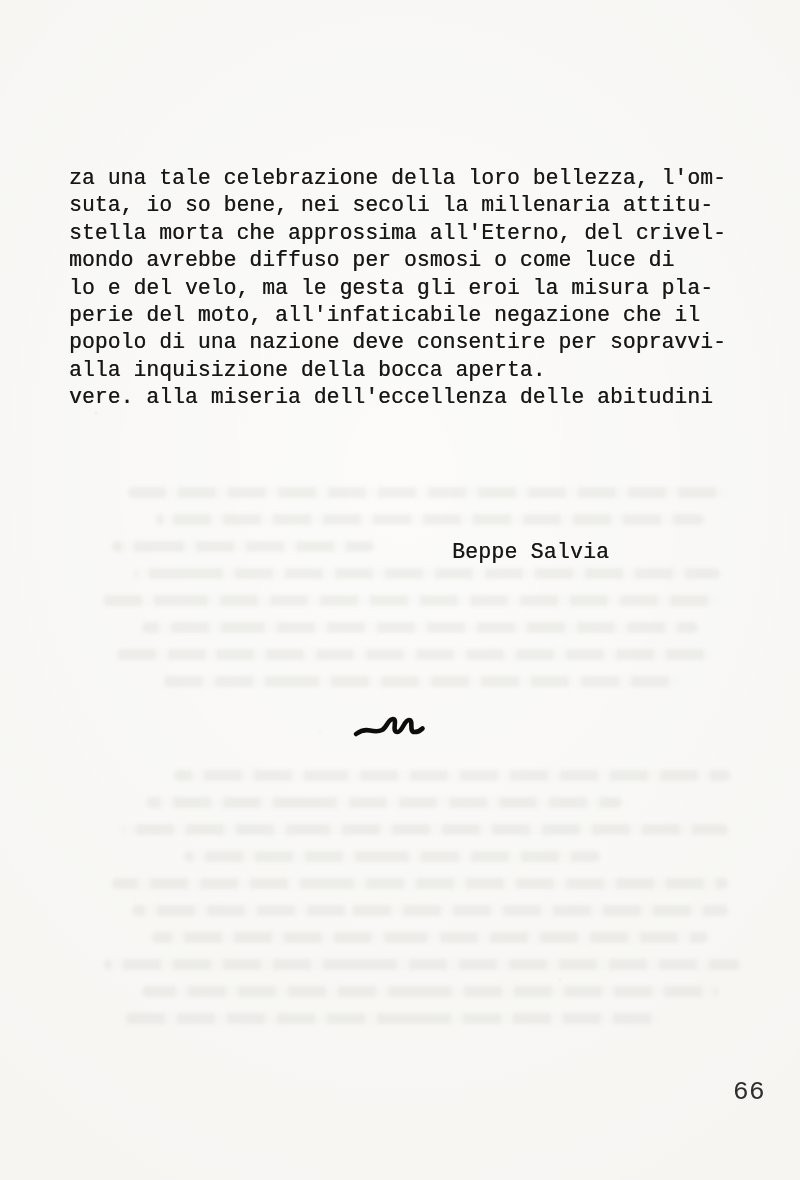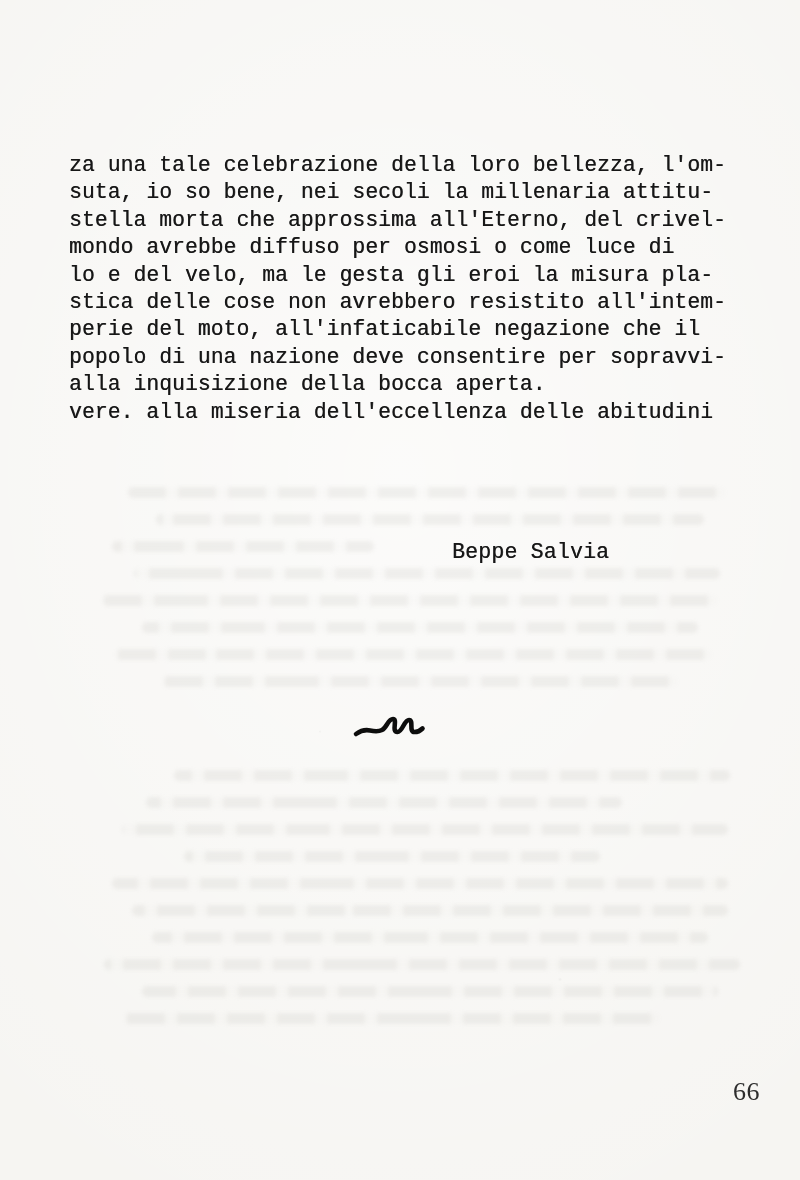--- a/index.html
+++ b/index.html
@@ -26,21 +26,21 @@
     pointer-events: none;
     background:
       radial-gradient(circle 3px at 12% 35%, rgba(120,120,115,0.10), transparent 70%),
       radial-gradient(circle 2px at 88% 18%, rgba(120,120,115,0.08), transparent 70%),
       radial-gradient(circle 2px at 40% 62%, rgba(120,120,115,0.08), transparent 70%),
       radial-gradient(circle 3px at 70% 83%, rgba(120,120,115,0.07), transparent 70%);
   }
   .body-text {
     position: absolute;
     left: 69px;
-    top: 152px;
+    top: 165px;
     width: 690px;
     z-index: 3;
   }
   .body-text .line {
     font-size: 21.3px;
     letter-spacing: 0.1px;
     line-height: 27.4px;
     white-space: pre;
     color: #161616;
     text-shadow: 0.4px 0 0 rgba(22,22,22,0.75);
@@ -64,21 +64,21 @@
     width: 74px;
     height: 38px;
     z-index: 3;
   }
   .scribble svg { display: block; width: 100%; height: 100%; }
   .page-number {
     position: absolute;
     left: 733px;
     top: 1077px;
     z-index: 3;
-    font-family: Liberation Serif, serif;
+    font-family: Liberation Mono, monospace;
     font-size: 26px;
     letter-spacing: 0.5px;
     color: #2d2d2d;
     text-align: center;
   }
   
   .bleed-layer {
     position: absolute;
     inset: 0;
     z-index: 1;
@@ -124,21 +124,20 @@
       <div class="bleed-line" style="top: 986px; left: 142px; width: 576px; background-position: 272px 0px;"></div>
       <div class="bleed-line" style="top: 1013px; left: 124px; width: 536px; background-position: 289px 0px;"></div>
     </div>
 
   <div class="body-text">
     <div class="line">za una tale celebrazione della loro bellezza, l'om-</div>
     <div class="line">suta, io so bene, nei secoli la millenaria attitu-</div>
     <div class="line">stella morta che approssima all'Eterno, del crivel-</div>
     <div class="line">mondo avrebbe diffuso per osmosi o come luce di</div>
     <div class="line">lo e del velo, ma le gesta gli eroi la misura pla-</div>
-    <div class="line">stica delle cose non avrebbero resistito all'intem-</div>
     <div class="line">perie del moto, all'infaticabile negazione che il</div>
     <div class="line">popolo di una nazione deve consentire per sopravvi-</div>
     <div class="line">alla inquisizione della bocca aperta.</div>
     <div class="line">vere. alla miseria dell'eccellenza delle abitudini</div>
   </div>
 
   <div class="author-line">Beppe Salvia</div>
 
   <div class="scribble">
     <svg viewBox="0 0 74 34" xmlns="http://www.w3.org/2000/svg" aria-hidden="true">

